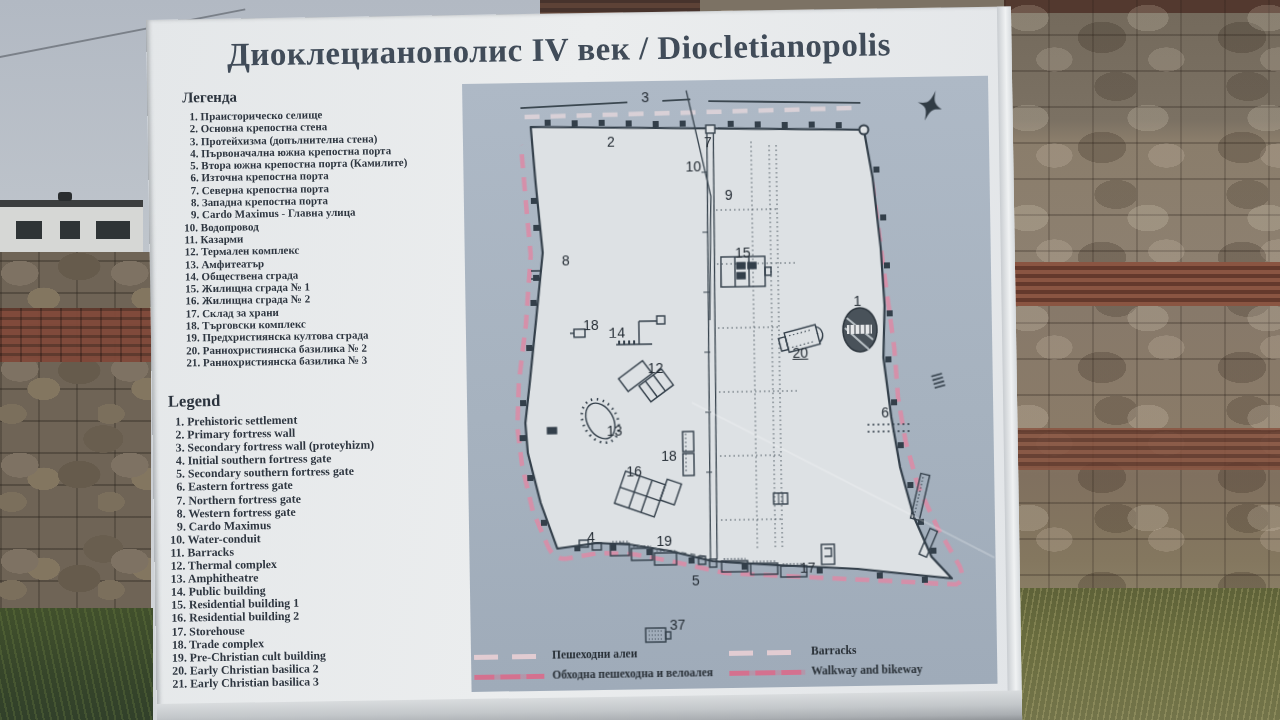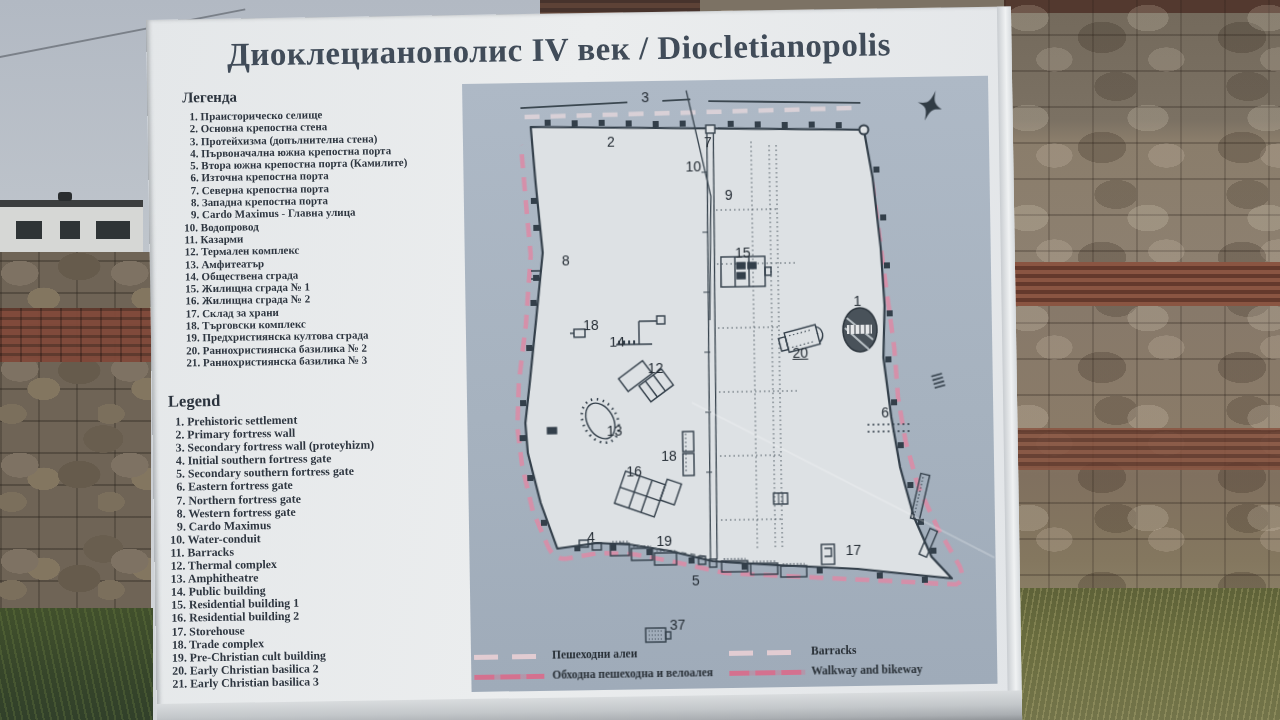--- a/index.html
+++ b/index.html
@@ -362,24 +362,24 @@
           <span class="mk" style="left: 122px; top: 455px;">4</span>
           <span class="mk" style="left: 226px; top: 500px;">5</span>
           <span class="mk" style="left: 418px; top: 335px;">6</span>
           <span class="mk" style="left: 245px; top: 62px;">7</span>
           <span class="mk" style="left: 101px; top: 178px;">8</span>
           <span class="mk" style="left: 265px; top: 115px;">9</span>
           <span class="mk" style="left: 230px; top: 86px;">10</span>
           <span class="mk" style="left: 195px; top: 460px;">19</span>
           <span class="mk" style="left: 189px; top: 287px;">12</span>
           <span class="mk" style="left: 147px; top: 349px;">13</span>
-          <span class="mk" style="left: 151px; top: 260px;">14</span>
+          <span class="mk" style="left: 151px; top: 252px; font-family: Liberation Mono, monospace;">14</span>
           <span class="mk" style="left: 278px; top: 173px;">15</span>
           <span class="mk" style="left: 166px; top: 390px;">16</span>
-          <span class="mk" style="left: 338px; top: 472px; margin-left: 46px;">17</span>
+          <span class="mk" style="left: 338px; top: 489px;">17</span>
           <span class="mk" style="left: 201px; top: 375px;">18</span>
           <span class="mk" style="left: 125px; top: 243px;">18</span>
           <span class="mk" style="left: 334px; top: 274px; text-decoration: underline;">20</span>
           <span class="mk" style="left: 207px; top: 544px;">37</span>
         </div>
 
       <div class="mlegend row1">
         <span class="sw sw-walk" style="left:3px"></span>
         <span class="mlab" style="left:81px">Пешеходни алеи</span>
         <span class="sw sw-walk sw2"></span>

